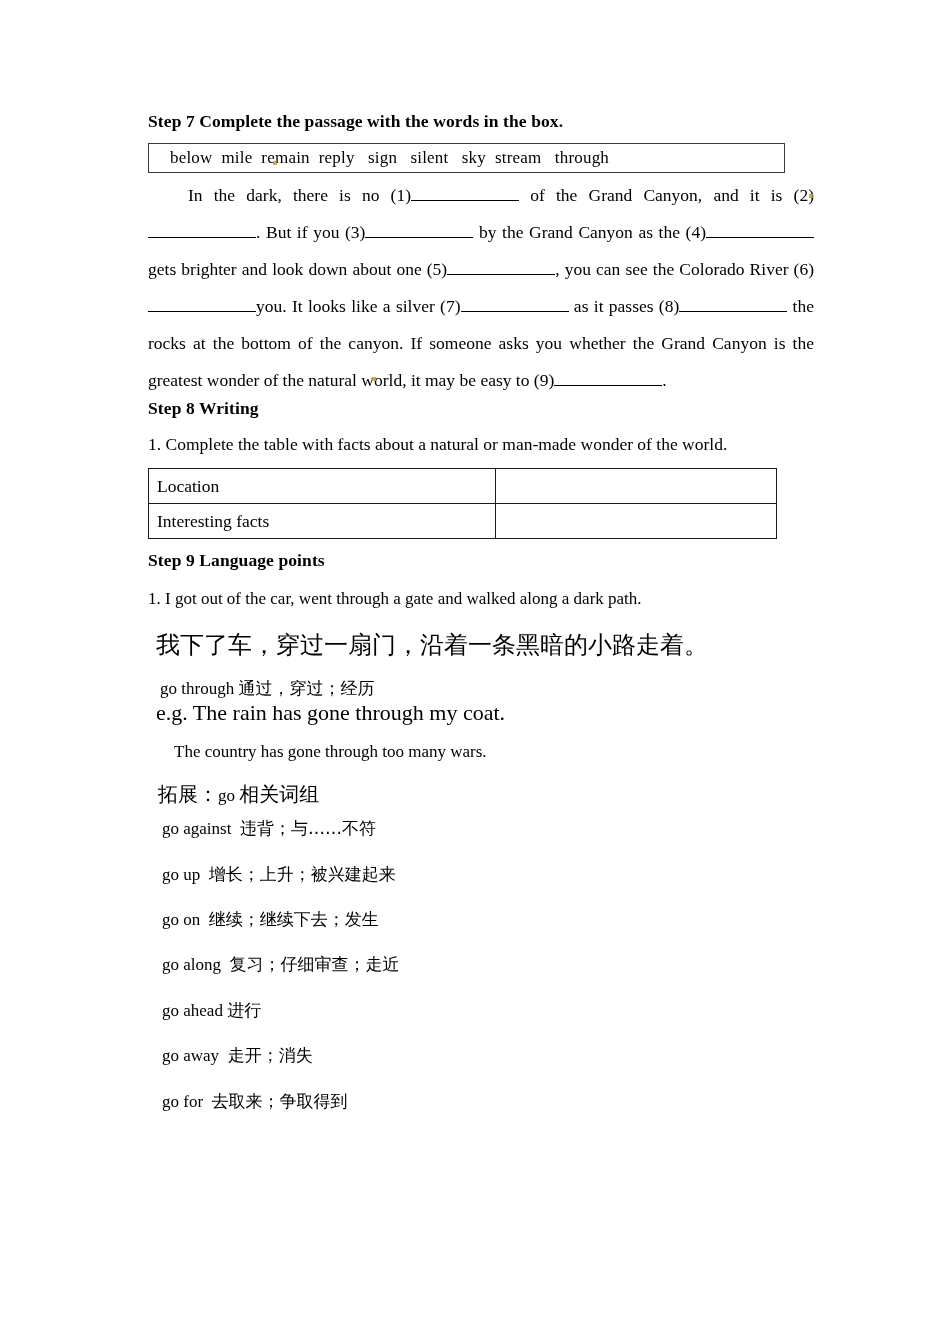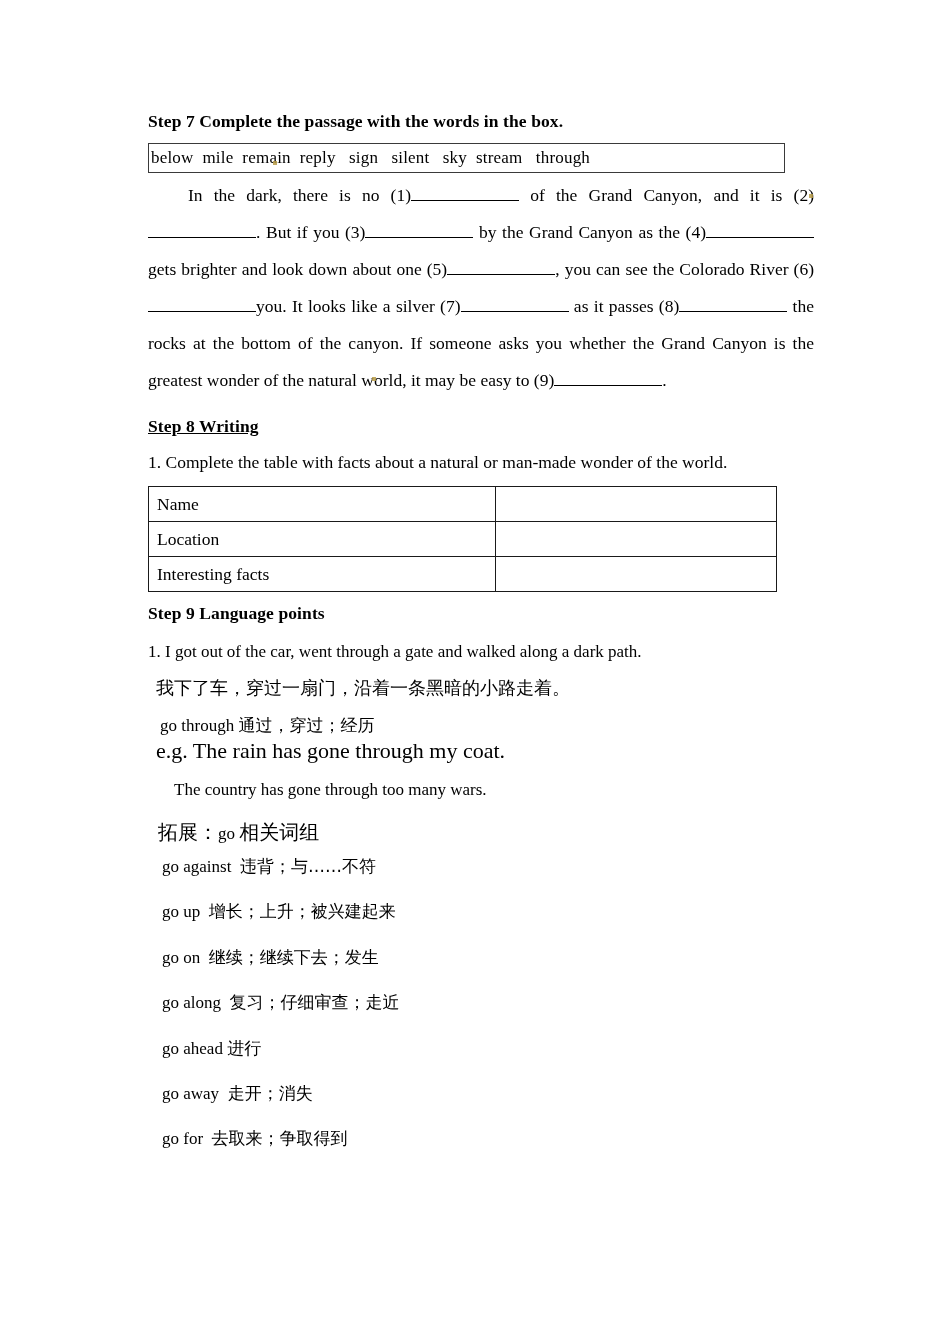--- a/index.html
+++ b/index.html
@@ -30,32 +30,32 @@
 
   
   .step-heading {
     font-weight: bold;
     font-size: 17.5px;
     line-height: 1.0;
     margin: 0;
     letter-spacing: 0.1px;
   }
   .h-step7 { margin-bottom: 12px; }
-  .h-step8 { margin-top: 19px; margin-bottom: 0; text-decoration: underline; }
+  .h-step8 { margin-top: 1px; margin-bottom: 0; }
   .h-step9 { margin-top: 13px; margin-bottom: 0; }
 
   
   .word-box {
     border: 1px solid #3a3a3a;
     box-sizing: border-box;
     width: 637px;
     height: 30px;
     display: flex;
     align-items: center;
-    padding-left: 2px;
+    padding-left: 21px;
     font-size: 17px;
     letter-spacing: 0.2px;
     position: relative;
   }
   .word-box .wlist { white-space: pre; }
 
   
   .passage {
     margin-top: 4px;
     font-size: 17.5px;
@@ -107,24 +107,24 @@
   table.facts td.label { width: 338px; }
   table.facts td.value { width: 272px; }
 
   
   .lp-sentence {
     font-size: 17px;
     line-height: 1.2;
     margin-top: 19px;
   }
   .lp-cn {
-    font-family: Liberation Serif, serif;
-    font-size: 18px;
-    line-height: 1.2;
-    margin-top: 16px;
+    font-family: Liberation Mono, monospace;
+    font-size: 24px;
+    line-height: 1.2;
+    margin-top: 24px;
     padding-left: 8px;
   }
   .lp-row {
     font-size: 17px;
     line-height: 1.2;
     margin-top: 16px;
     padding-left: 12px;
   }
   .lp-row .cn {
     font-family: "DejaVu Sans", sans-serif;
@@ -186,24 +186,20 @@
       <span class="artifact" style="left:661px; top:17px;"></span>
       <span class="artifact" style="left:224px; top:200px;"></span>
     </div>
 
     <div class="step-heading h-step8">Step 8 Writing</div>
 
     <div class="prompt">1. Complete the table with facts about a natural or man-made wonder of the world.</div>
 
     <table class="facts">
       <tbody>
-        <tr>
-          <td class="label">Name</td>
-          <td class="value"></td>
-        </tr>
         <tr>
           <td class="label">Location</td>
           <td class="value"></td>
         </tr>
         <tr>
           <td class="label">Interesting facts</td>
           <td class="value"></td>
         </tr>
       </tbody>
     </table>

